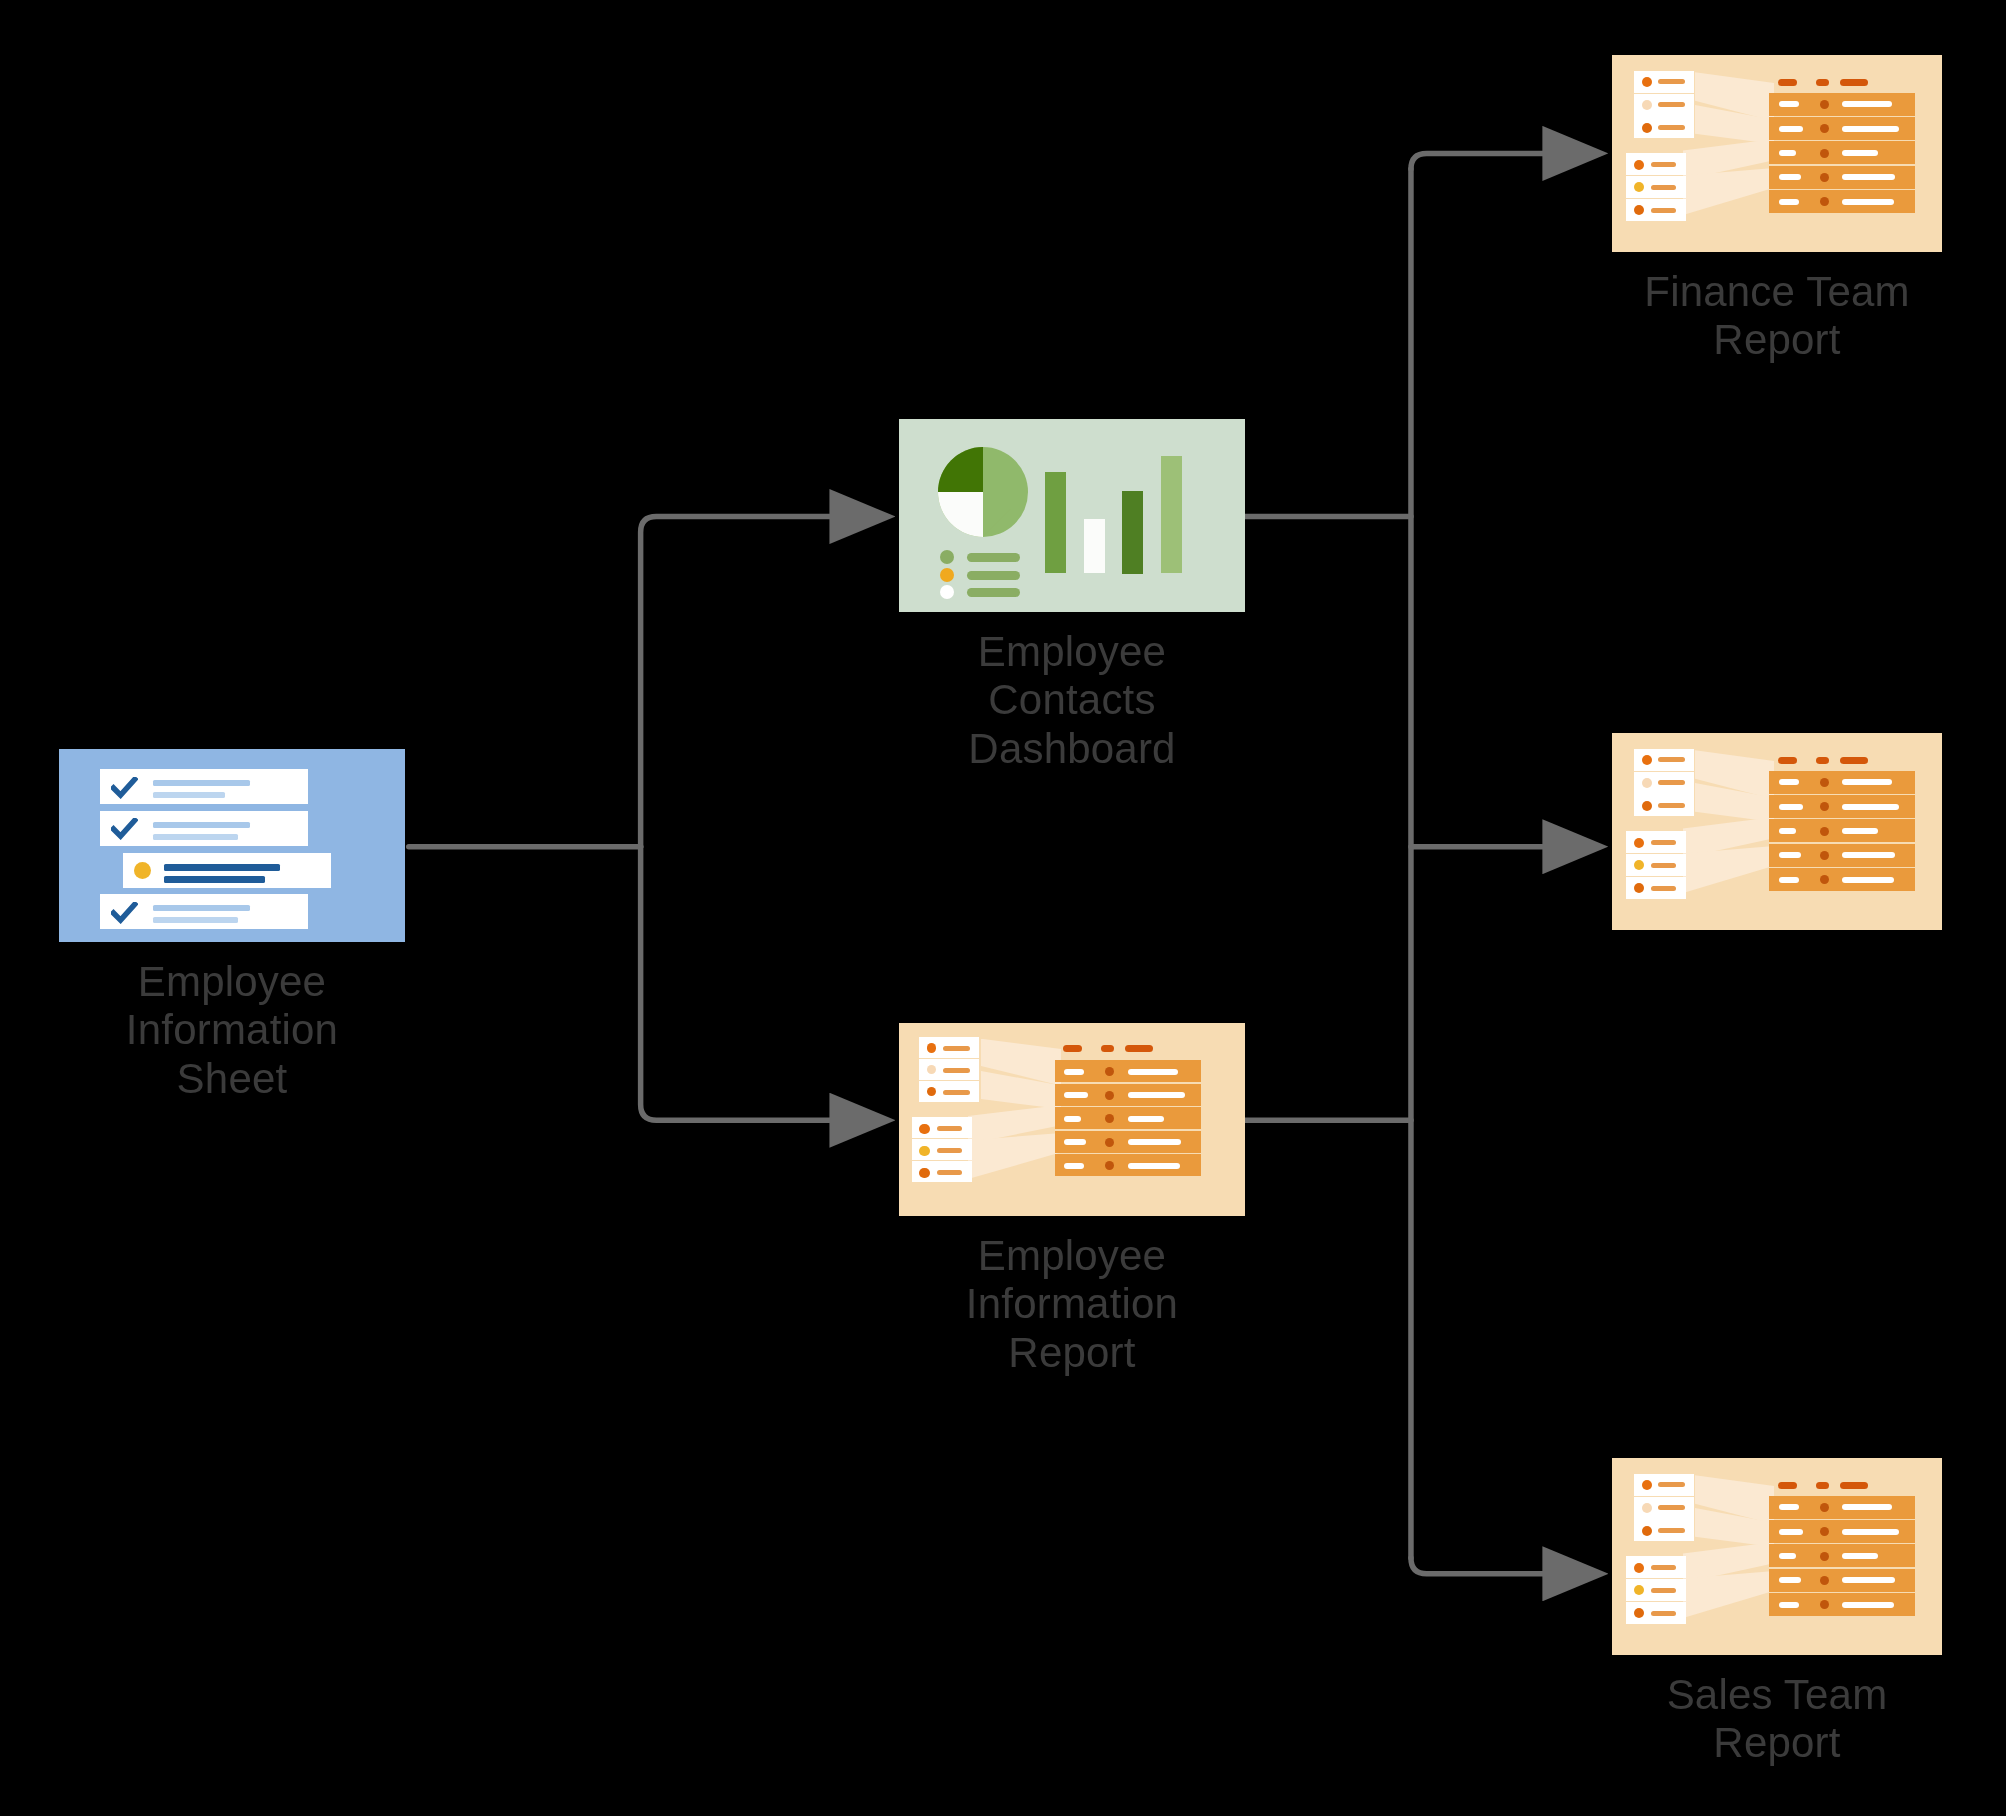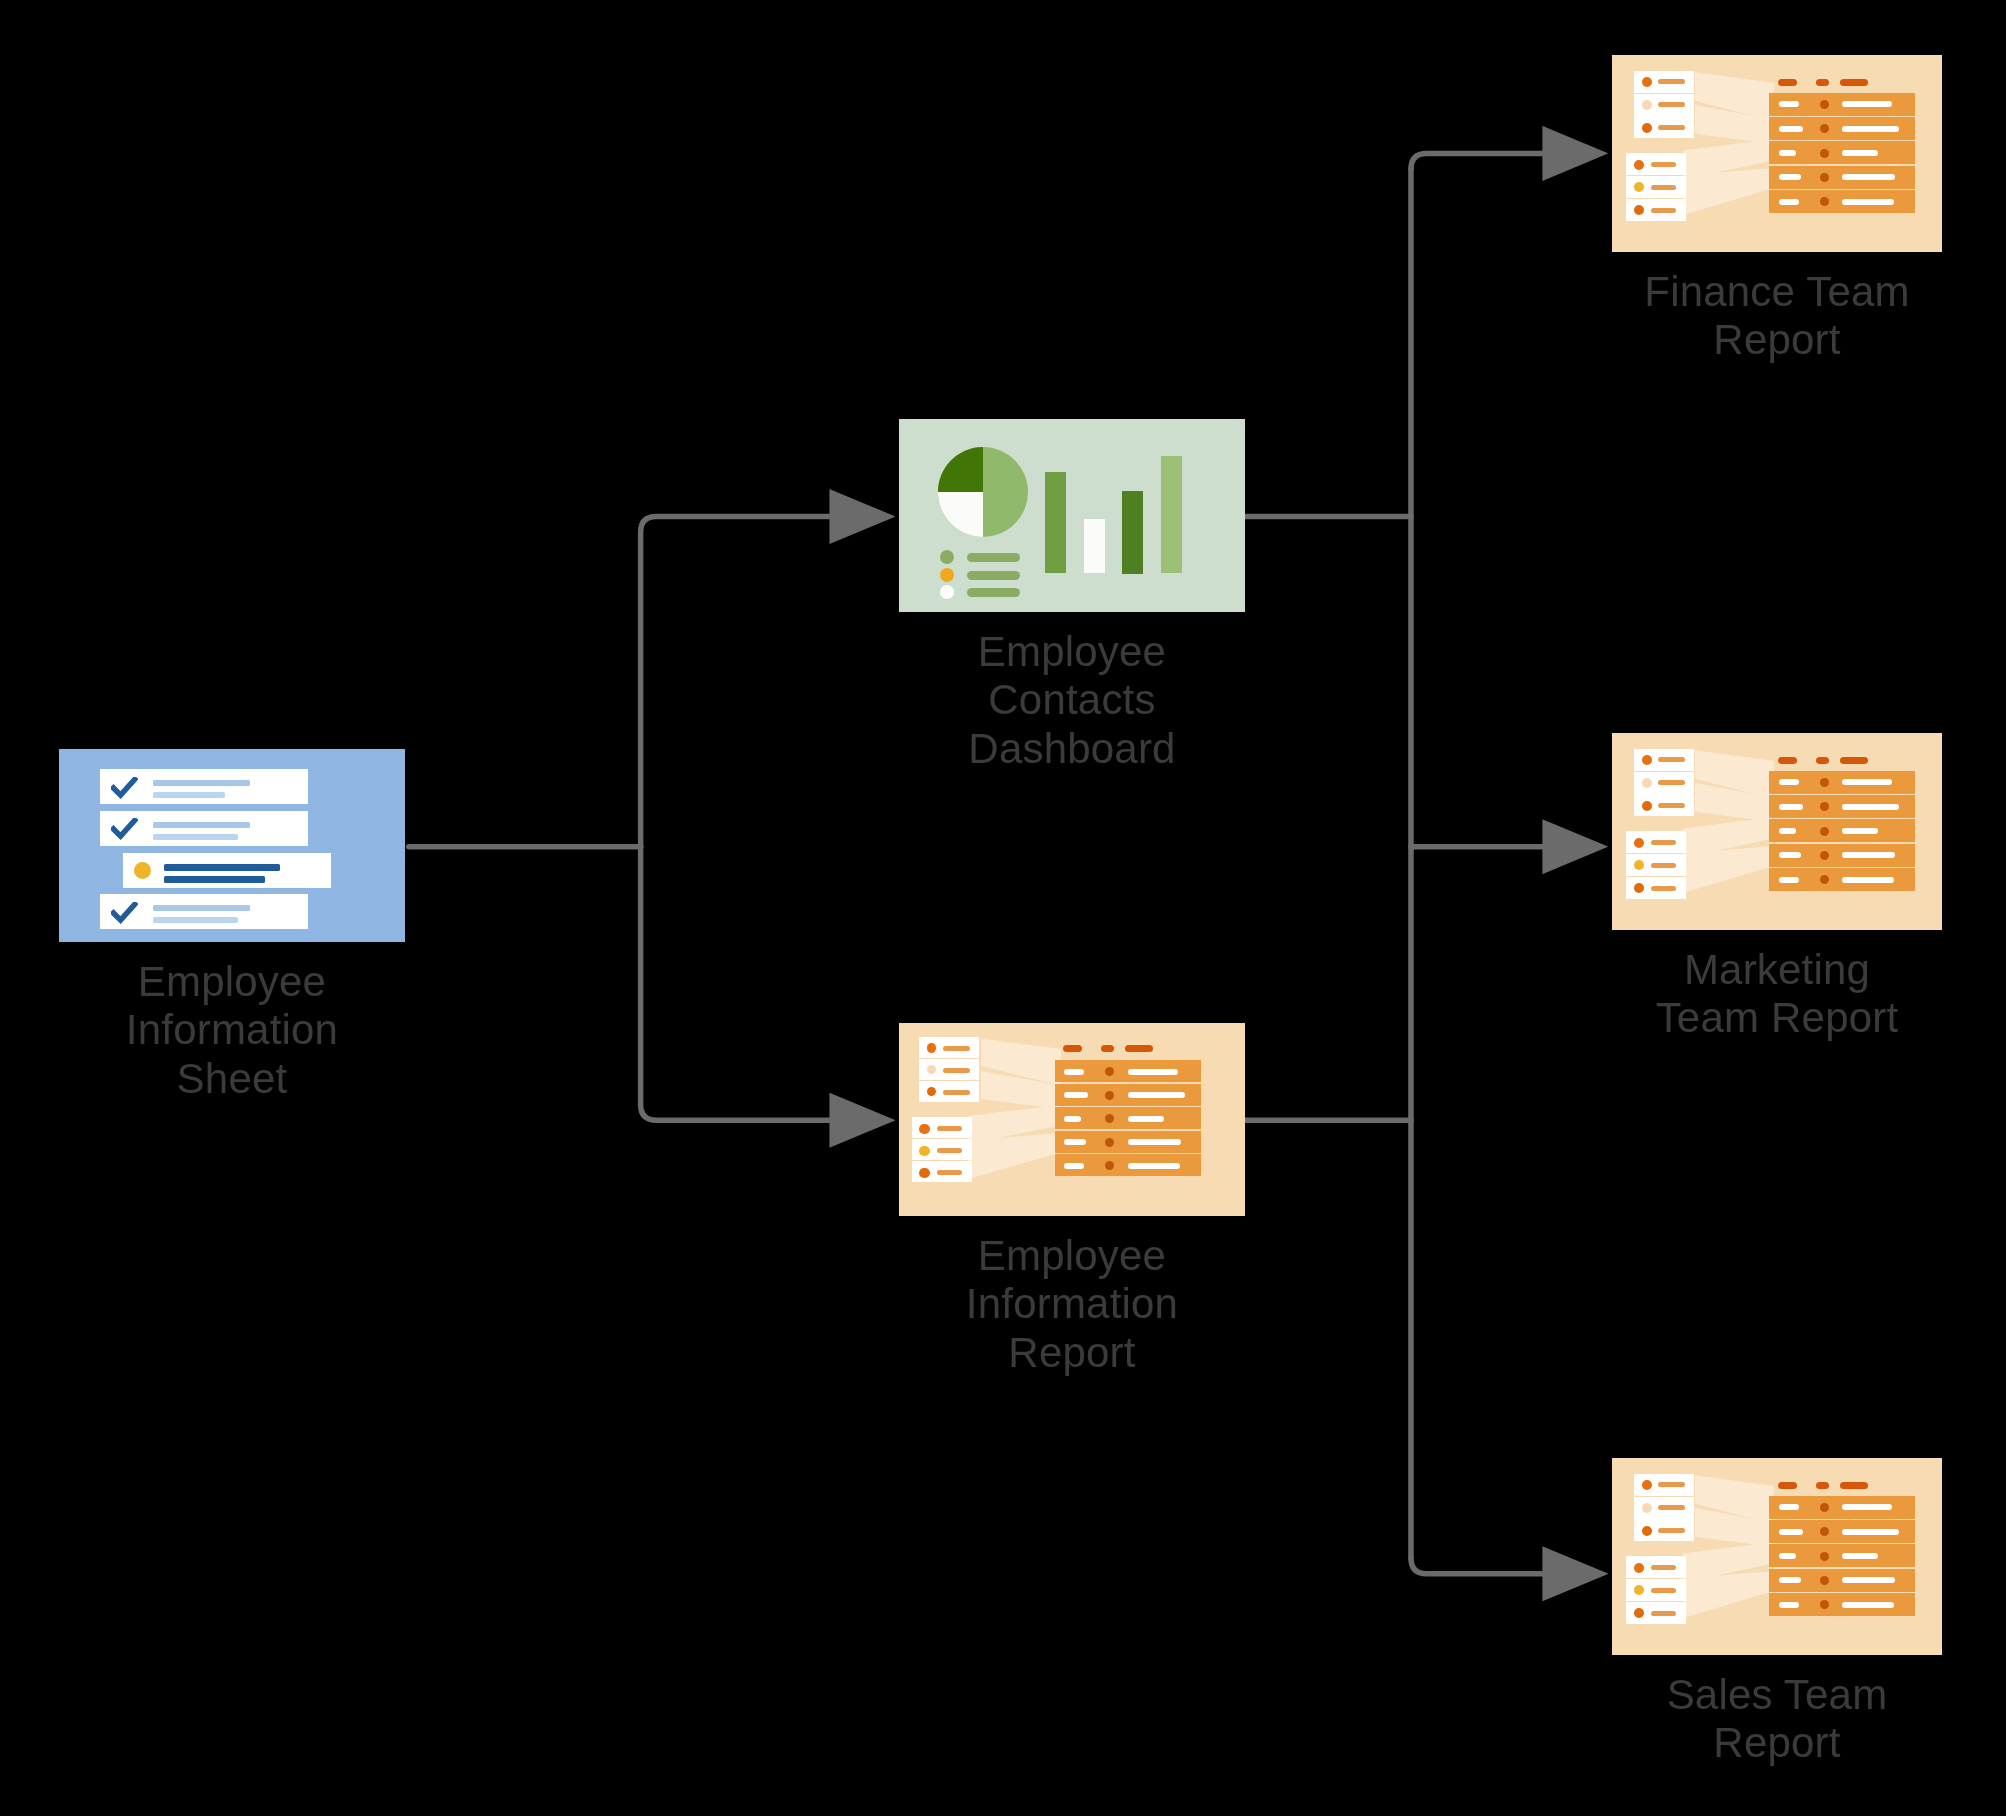--- a/index.html
+++ b/index.html
@@ -347,22 +347,20 @@
       <div class="rep-row" style="left:157px; top:111px; width:146px; height:23px;"></div>
       <div class="rep-cell" style="left:167px; top:119px; width:22px; height:5.5px;"></div>
       <div class="rep-rowdot" style="left:208px; top:118px; width:9.4px; height:9.4px;"></div>
       <div class="rep-cell" style="left:230px; top:119px; width:53px; height:5.5px;"></div>
 
       <div class="rep-row" style="left:157px; top:135px; width:146px; height:23px;"></div>
       <div class="rep-cell" style="left:167px; top:144px; width:20.4px; height:5.5px;"></div>
       <div class="rep-rowdot" style="left:208px; top:142px; width:9.4px; height:9.4px;"></div>
       <div class="rep-cell" style="left:230px; top:144px; width:52px; height:5.5px;"></div>
     </div>
-    <div class="node-label">Marketing
-Team Report</div>
   </div>
 
   <div class="node" style="left:1612px; top:1458px; width:330px;">
     <div class="node-art rep-art" style="height:197px;">
       <div class="rep-wedge" style="left:83px; top:17.3px; width:79px; height:49px; clip-path:polygon(0 0, 100% 22%, 100% 100%, 0 58%);"></div>
       <div class="rep-wedge" style="left:83px; top:50px; width:79px; height:39px; clip-path:polygon(0 0, 100% 38%, 100% 100%, 0 74%);"></div>
       <div class="rep-wedge" style="left:71px; top:84px; width:91px; height:41px; clip-path:polygon(0 28%, 100% 0, 100% 52%, 0 100%);"></div>
       <div class="rep-wedge" style="left:71px; top:113px; width:91px; height:47px; clip-path:polygon(0 16%, 100% 0, 100% 42%, 0 100%);"></div>
 
       <div class="rep-card" style="left:22px; top:15.7px; width:60px; height:22px;"></div>

